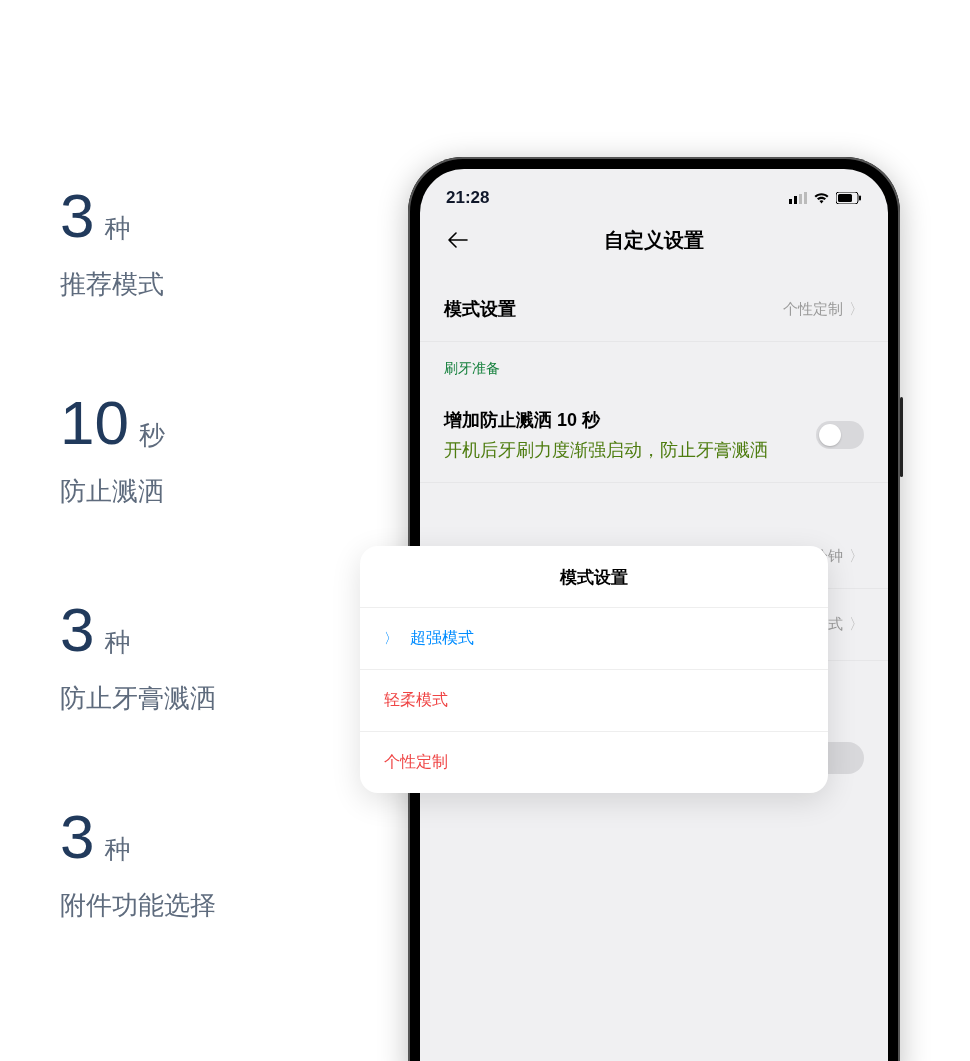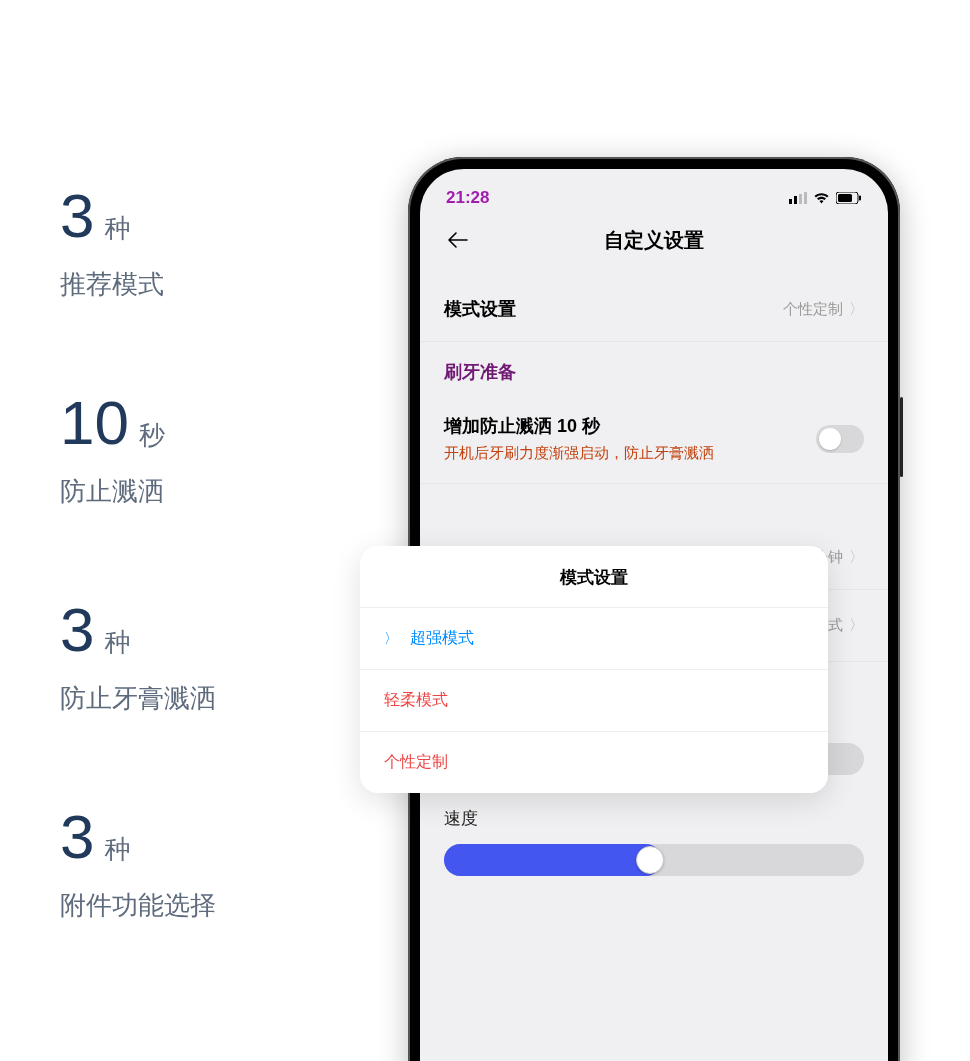--- a/index.html
+++ b/index.html
@@ -70,21 +70,21 @@
 
   
   .status-bar {
     height: 44px;
     padding: 14px 26px 0 26px;
     display: flex;
     align-items: center;
     justify-content: space-between;
     font-size: 17px;
     font-weight: 600;
-    color: #a21caf;
+    color: #0f172a;
   }
   .status-right { display:flex; align-items:center; gap:6px; }
   .signal-icon, .wifi-icon, .battery-icon { display:inline-block; }
   .signal-icon svg, .wifi-icon svg, .battery-icon svg { display:block; }
 
   
   .nav-header {
     height: 54px;
     display: flex;
     align-items: center;
@@ -112,29 +112,28 @@
   .row {
     background: #f0f0f2;
     padding: 20px 24px;
     display: flex;
     align-items: center;
     justify-content: space-between;
     border-bottom: 1px solid rgba(0,0,0,0.04);
   }
   .row .row-left { flex:1; }
   .row-title { font-size: 18px; font-weight: 600; color:#000; }
-  .row-sub { font-size: 15px; color:#c2410c; margin-top:6px; }
+  .row-sub { font-size: 18px; color:#4d7c0f; margin-top:6px; }
   .row-right { display:flex; align-items:center; gap:6px; color:#9a9a9a; font-size:15px; }
   .chevron { color:#bbb; }
 
   .section-label {
     padding: 18px 24px 10px 24px;
-    font-size: 18px;
-    color: #701a75;
-    font-weight: bold;
+    font-size: 14px;
+    color: #15803d;
   }
 
   
   .toggle {
     width: 48px; height: 28px;
     background: #d8d8db;
     border-radius: 14px;
     position: relative;
   }
   .toggle::after {
@@ -323,27 +322,20 @@
       <div style="height:28px"></div>
 
       <div class="slider-group">
         <div class="slider-label">力度</div>
         <div class="slider-track">
           <div class="slider-fill" style="width:50%"></div>
           <div class="slider-thumb" style="left:calc(50% - 26px)"></div>
         </div>
       </div>
 
-      <div class="slider-group" style="padding-top:8px">
-        <div class="slider-label">速度</div>
-        <div class="slider-track">
-          <div class="slider-fill" style="width:52%"></div>
-          <div class="slider-thumb" style="left:calc(52% - 26px)"></div>
-        </div>
-      </div>
 
     </div>
   </div>
 </div>
 
 <div class="popup">
   <div class="popup-header">模式设置</div>
   <div class="popup-item selected">
     <span class="check-icon">〉</span>
     <span>超强模式</span>

